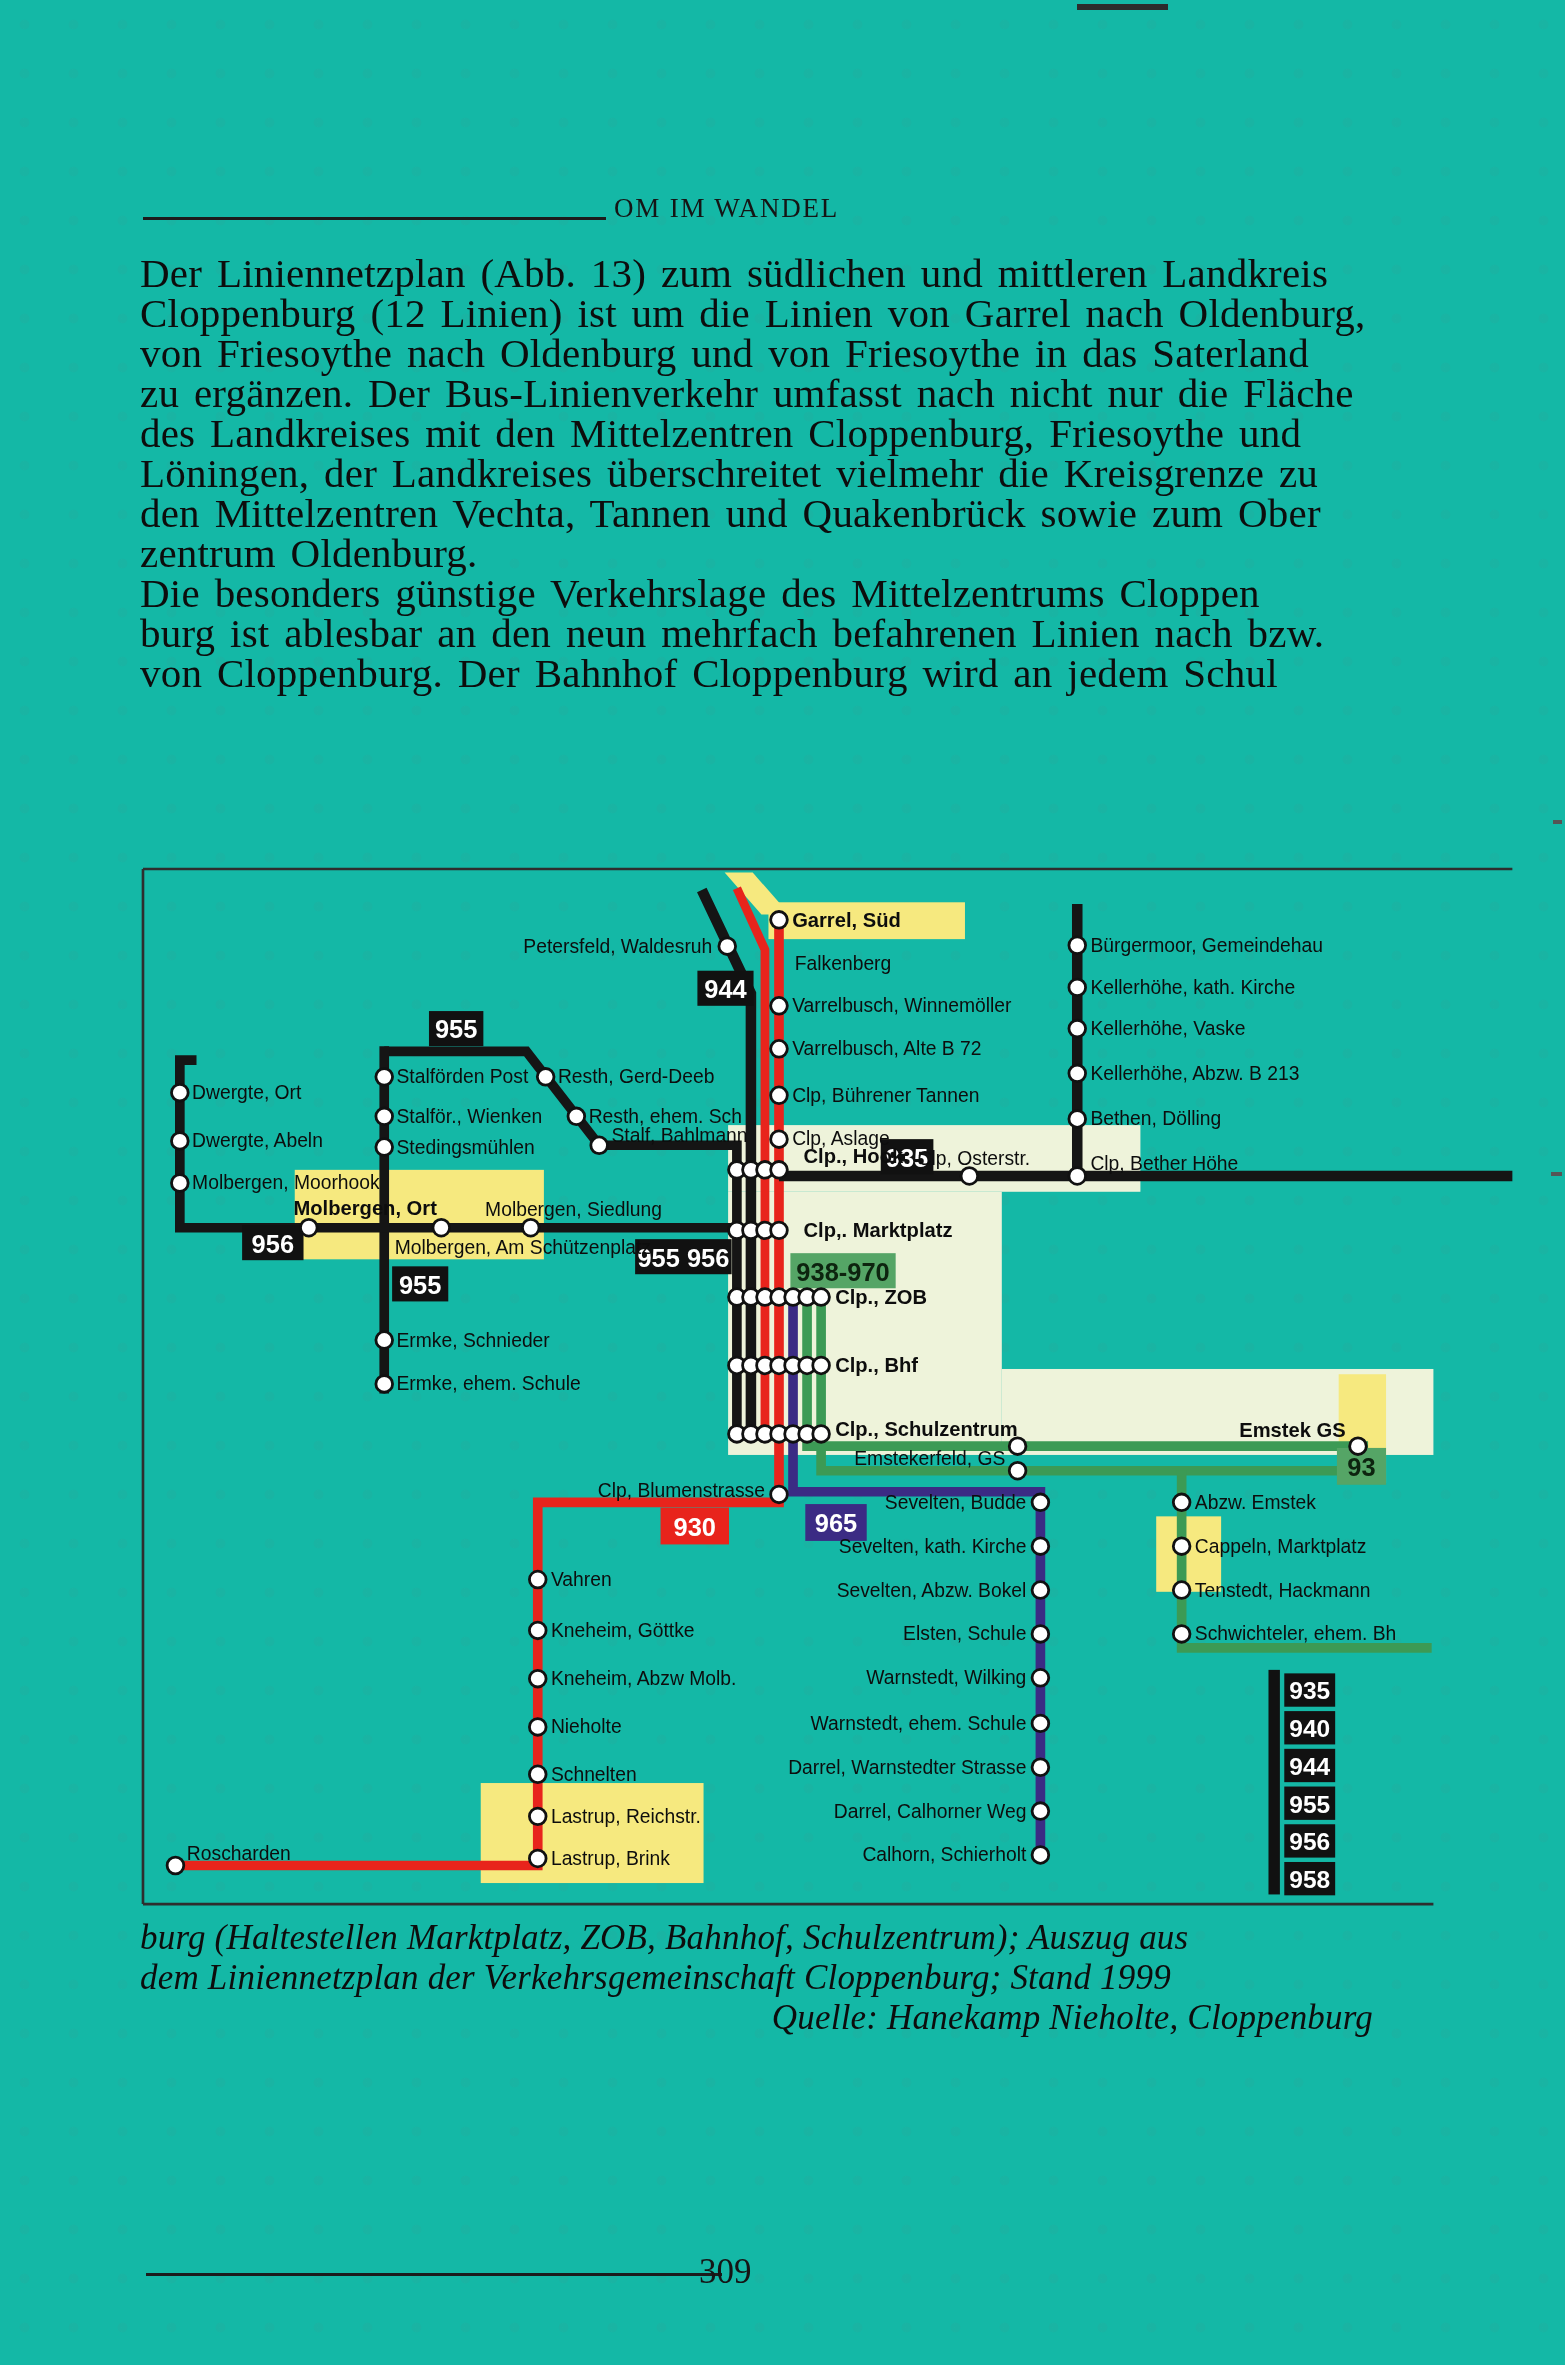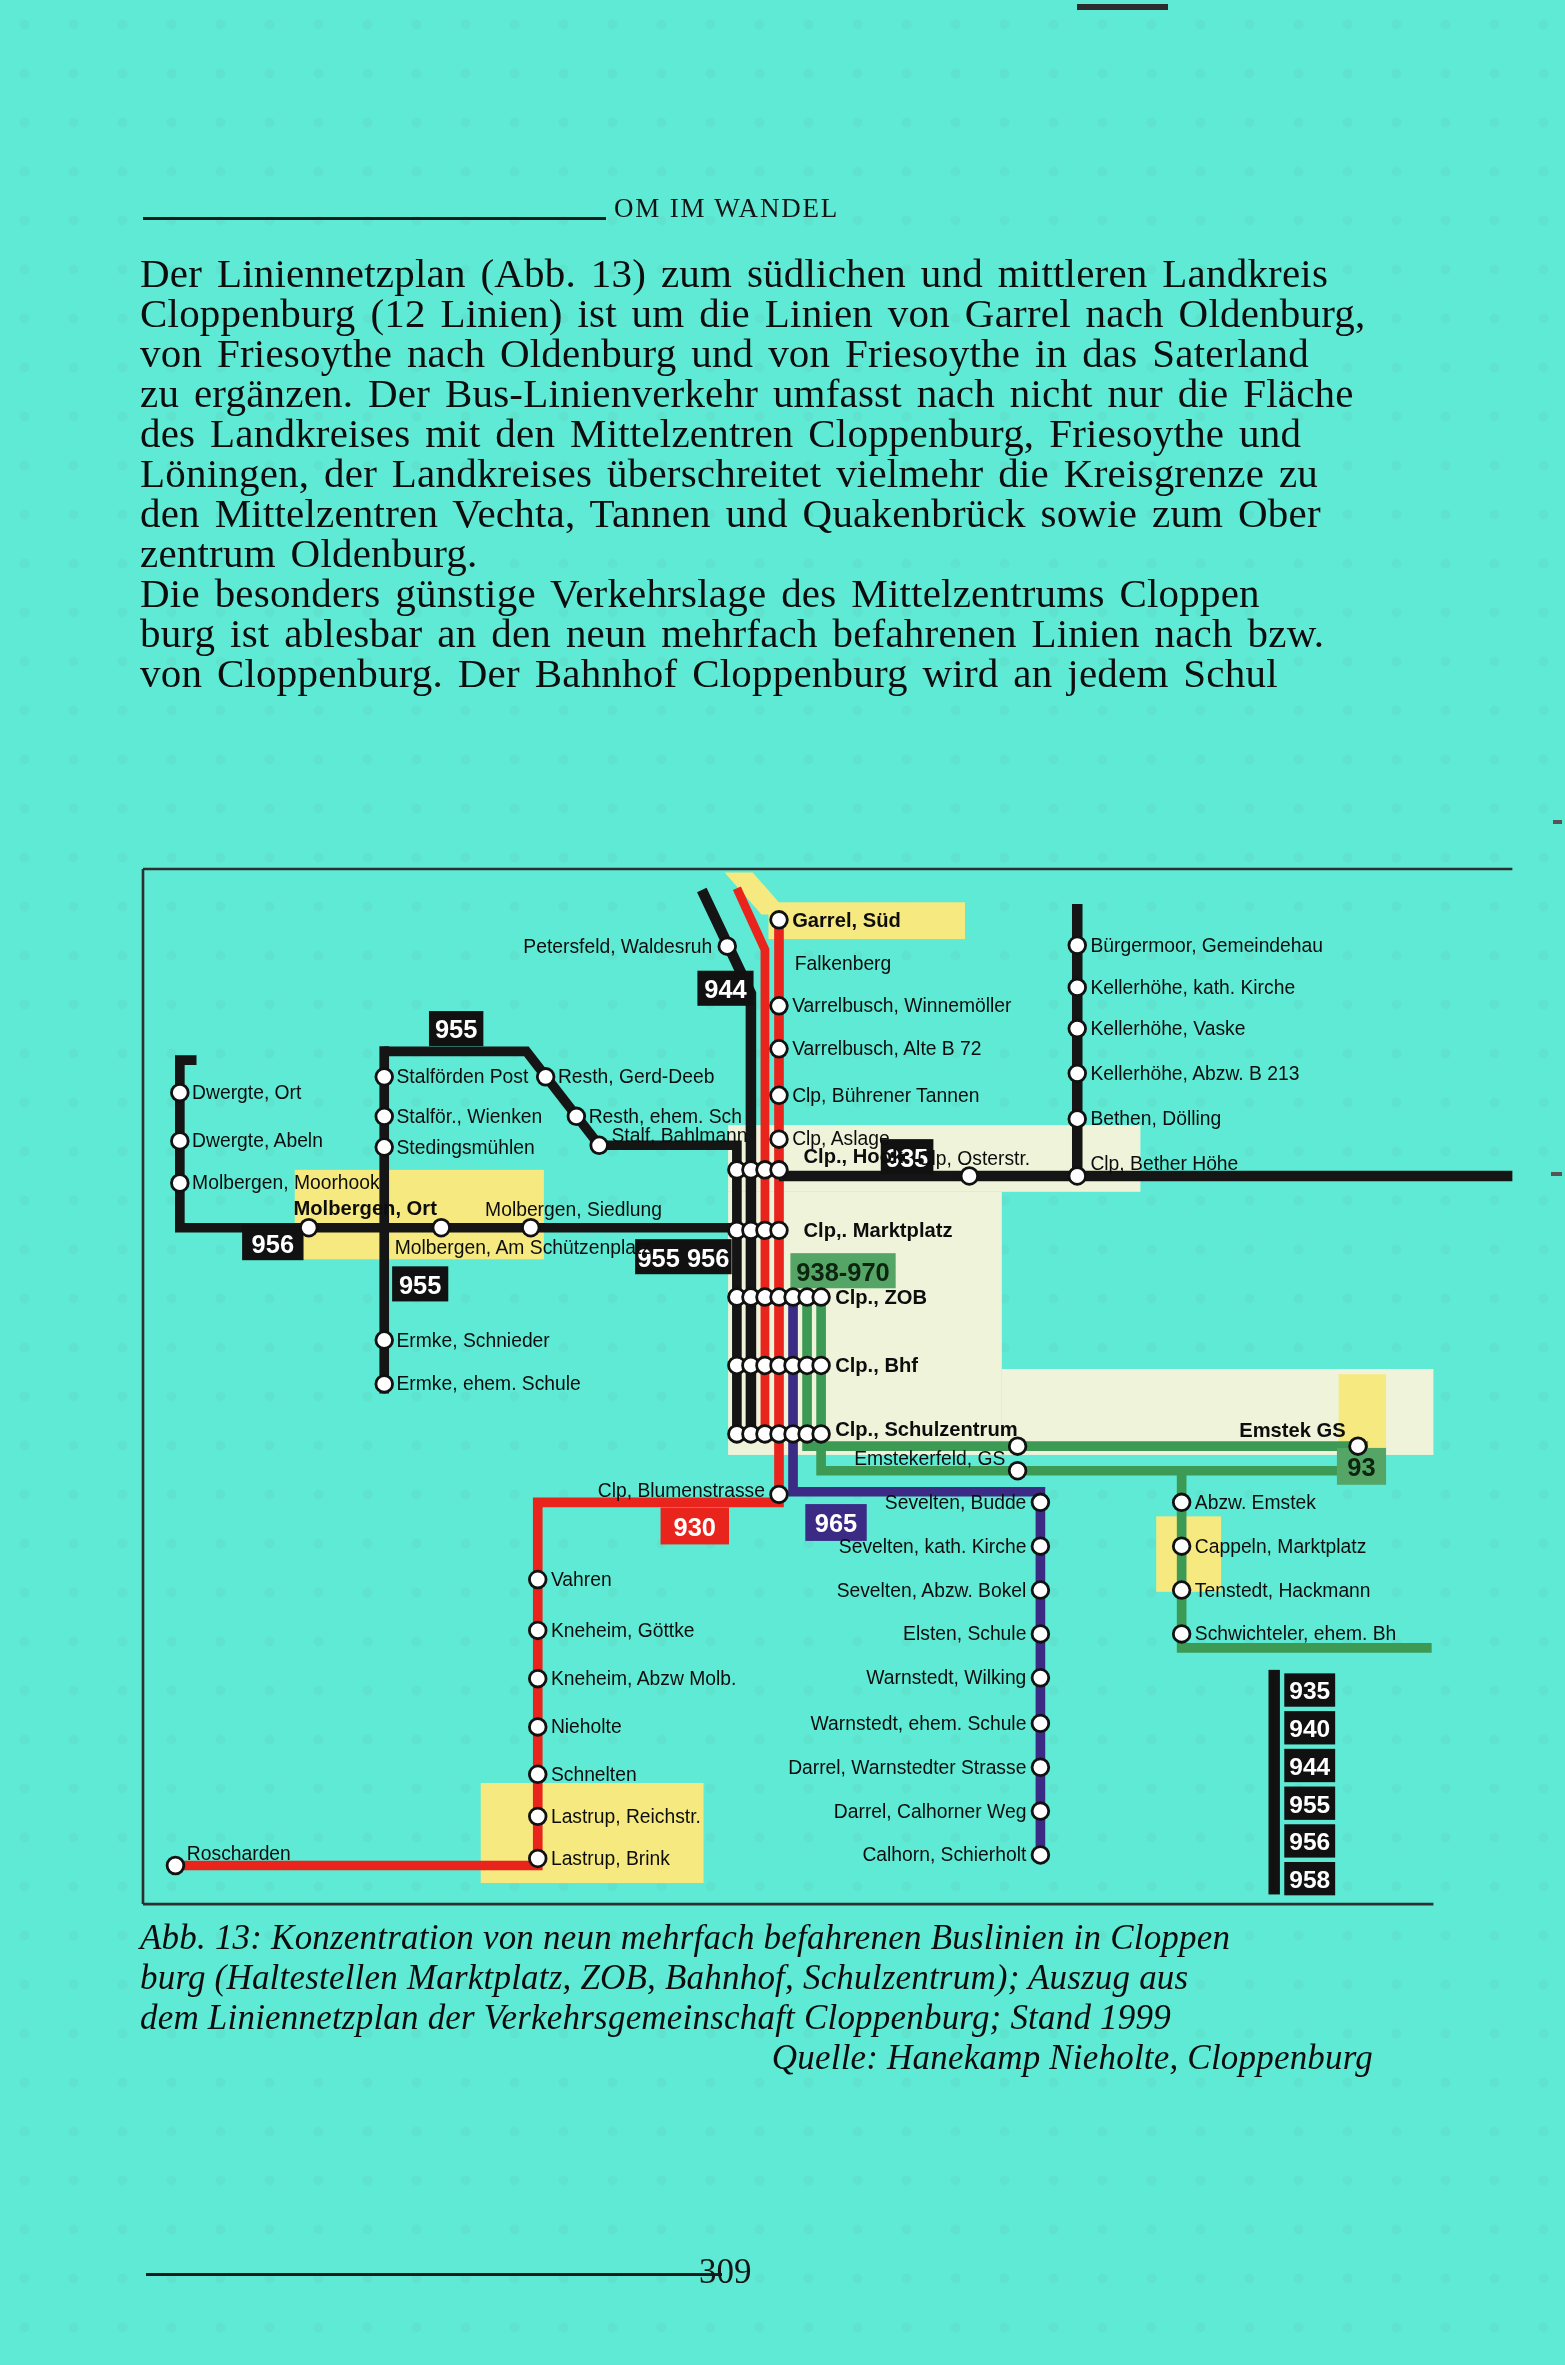--- a/index.html
+++ b/index.html
@@ -1,16 +1,16 @@
 <!DOCTYPE html>
 <html style="font-size:14px"><head>
 <meta charset="utf-8">
 <style>
   html,body{margin:0;padding:0;background:#888;}
-  .page{position:relative;width:1565px;height:2366px;background:#5eead4;overflow:hidden;
+  .page{position:relative;width:1565px;height:2366px;background:#14b8a6;overflow:hidden;
         font-family:"Liberation Serif", serif;color:#111;}
   .page::before{content:"";position:absolute;inset:0;pointer-events:none;
         background-image:radial-gradient(rgba(110,110,110,0.055) 4.4px, transparent 5.3px);
         background-size:49px 49px;}
   .top-mark{position:absolute;left:1077px;top:4.4px;width:91px;height:5.3px;background:#2c2c2c;}
   .edge-mark1{position:absolute;left:1553px;top:820px;width:8.8px;height:4.4px;background:#555;}
   .edge-mark2{position:absolute;left:1551px;top:1172px;width:10.5px;height:4.4px;background:#555;}
   .header-rule{position:absolute;left:143px;top:217px;width:463px;height:2.6px;background:#1c1c1c;}
   .header-title{position:absolute;left:614px;top:193px;font-size:27px;letter-spacing:1.8px;color:#151515;}
   .body-text{position:absolute;left:140px;top:253px;width:1255px;font-size:41px;
@@ -241,21 +241,20 @@
         <text x="628" y="2022" fill="#0d0d0d" font-size="22" font-weight="400" text-anchor="start" dominant-baseline="central">Schnelten</text>
         <text x="628" y="2070" fill="#0d0d0d" font-size="22" font-weight="400" text-anchor="start" dominant-baseline="central">Lastrup, Reichstr.</text>
         <text x="628" y="2118" fill="#0d0d0d" font-size="22" font-weight="400" text-anchor="start" dominant-baseline="central">Lastrup, Brink</text>
         <text x="213" y="2112" fill="#0d0d0d" font-size="22" font-weight="400" text-anchor="start" dominant-baseline="central">Roscharden</text>
         <text x="452" y="1527" fill="#0d0d0d" font-size="22" font-weight="400" text-anchor="start" dominant-baseline="central">Ermke, Schnieder</text>
         <text x="452" y="1577" fill="#0d0d0d" font-size="22" font-weight="400" text-anchor="start" dominant-baseline="central">Ermke, ehem. Schule</text>
       </svg>
   </div>
 
   <div class="caption" id="caption">
-      <div>Abb. 13: Konzentration von neun mehrfach befahrenen Buslinien in Cloppen</div>
       <div>burg (Haltestellen Marktplatz, ZOB, Bahnhof, Schulzentrum); Auszug aus</div>
       <div>dem Liniennetzplan der Verkehrsgemeinschaft Cloppenburg; Stand 1999</div>
       <div class="src">Quelle: Hanekamp Nieholte, Cloppenburg</div>
     </div>
 
   <div class="footer-rule"></div>
   <div class="page-number">309</div>
 </div>
 
 

